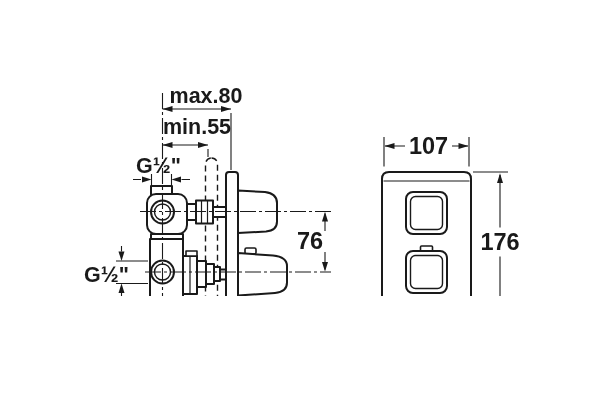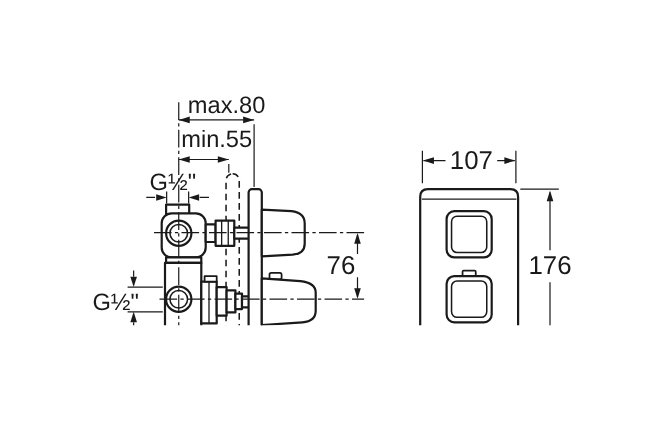--- a/index.html
+++ b/index.html
@@ -1,19 +1,19 @@
 <!DOCTYPE html>
 <html style="--line: #1a1a1a; --bg: #ffffff;"><head>
 <meta charset="utf-8">
 <style>
   :root { --line:#1a1a1a; --bg:#ffffff; }
   html,body { margin:0; padding:0; background:var(--bg); }
   .canvas {
     position:relative; width:600px; height:296px; background:var(--bg);
-    overflow:hidden; font-family:"Liberation Sans", sans-serif;
+    overflow:hidden; font-family:"Liberation Sans", sans-serif;font-weight:bold;
   }
   svg { display:block; }
   text { font-family:"Liberation Sans", sans-serif; fill:var(--line); }
   .outline      { fill:#fff; stroke:var(--line); stroke-width:2;   stroke-linejoin:round; }
   .outline-md   { fill:#fff; stroke:var(--line); stroke-width:1.6; stroke-linejoin:round; }
   .inner-ring   { fill:none; stroke:var(--line); stroke-width:1.4; }
   .detail       { fill:none; stroke:var(--line); stroke-width:1.2; }
   .hidden-edge  { fill:none; stroke:var(--line); stroke-width:1.4; stroke-dasharray:6 4; }
   .centerline   { fill:none; stroke:var(--line); stroke-width:1.1; stroke-dasharray:16 3 3 3; }
   .dim          { fill:none; stroke:var(--line); stroke-width:1.1; }

